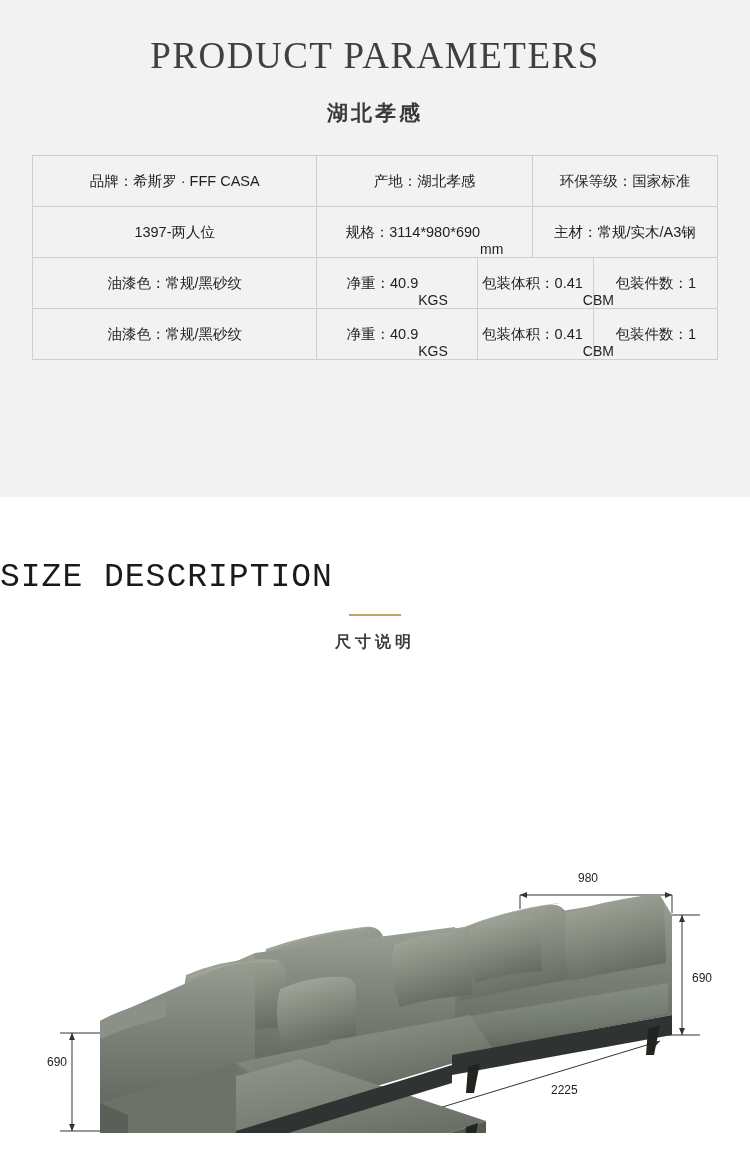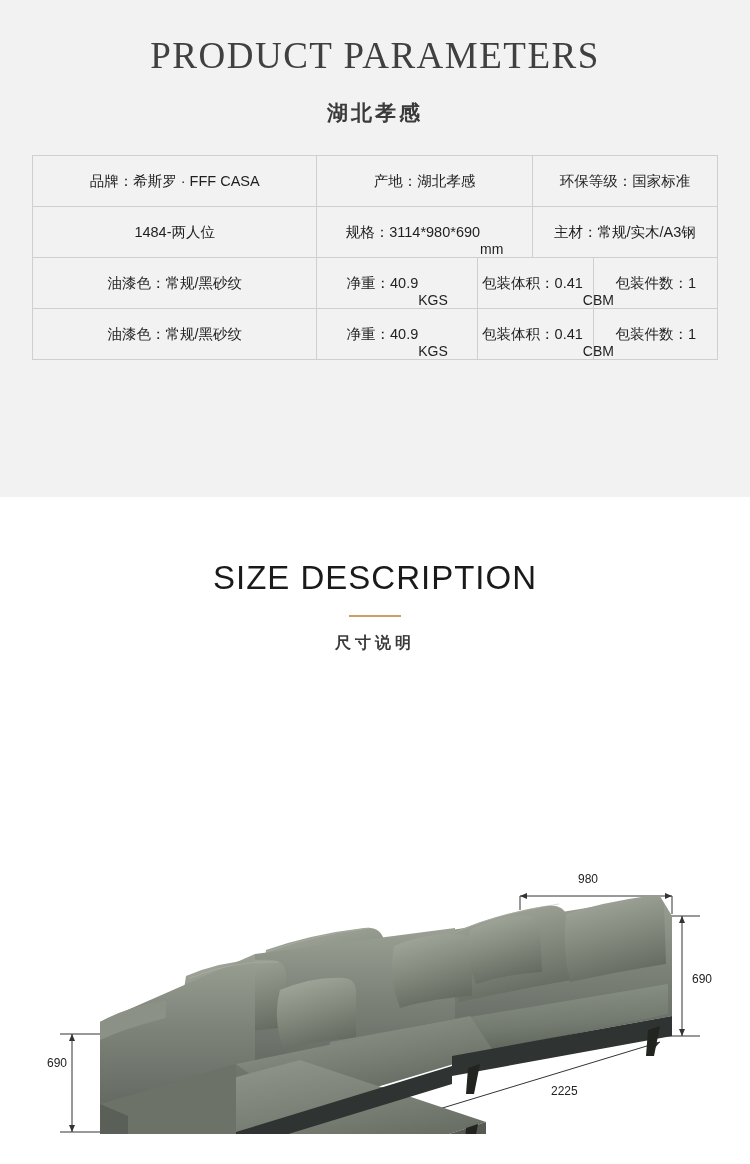--- a/index.html
+++ b/index.html
@@ -86,22 +86,22 @@
   }
 
   
   .size-section {
     position: relative;
     width: 750px;
     height: 667px;
     background: #ffffff;
   }
   .title-en2 {
-    text-align: center;
-    font-family: Liberation Sans, sans-serif;
+    text-align: left;
+    font-family: Liberation Mono, monospace;
     font-size: 33px;
     letter-spacing: 1px;
     color: #1a1a1a;
     padding-top: 62px;
     margin: 0;
     font-weight: normal;
   }
   .divider {
     width: 52px;
     height: 2px;
@@ -159,21 +159,21 @@
           <col style="width:9%">
           <col style="width:18%">
         </colgroup>
         <tbody>
           <tr>
             <td colspan="2">品牌：希斯罗 · FFF CASA</td>
             <td colspan="2">产地：湖北孝感</td>
             <td colspan="2">环保等级：国家标准</td>
           </tr>
           <tr>
-            <td colspan="2">1484-两人位</td>
+            <td colspan="2">1397-两人位</td>
             <td colspan="2"><span>规格：3114*980*690</span><span class="unit">mm</span></td>
             <td colspan="2">主材：常规/实木/A3钢</td>
           </tr>
           <tr>
             <td colspan="2">油漆色：常规/黑砂纹</td>
             <td><span>净重：40.9</span><span class="unit">KGS</span></td>
             <td colspan="2"><span>包装体积：0.41</span><span class="unit">CBM</span></td>
             <td>包装件数：1</td>
           </tr>
           <tr>

